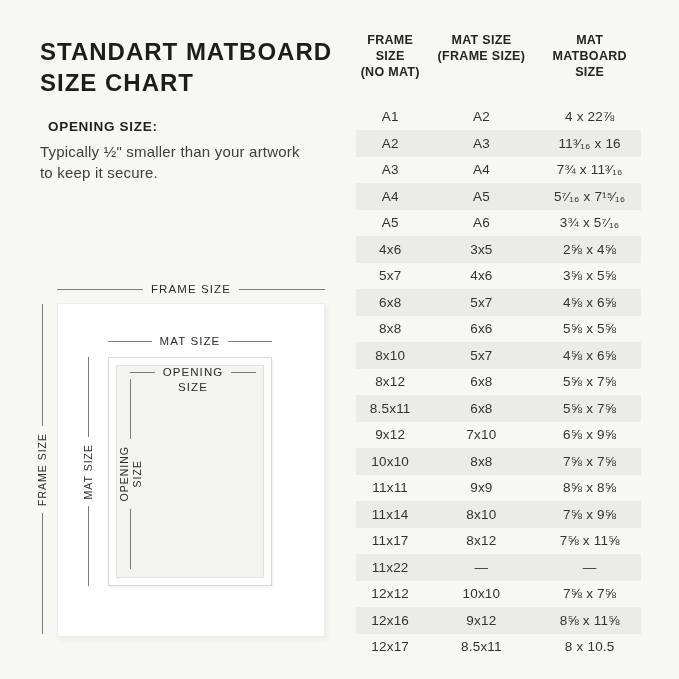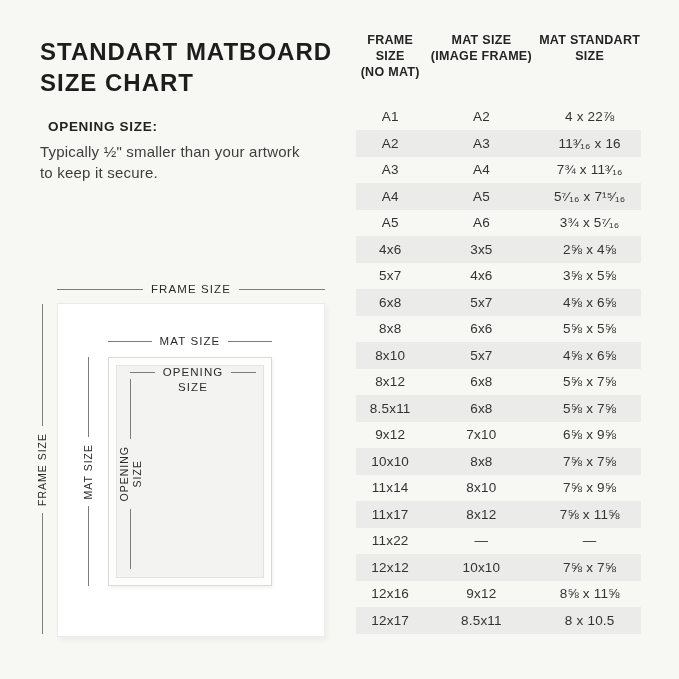--- a/index.html
+++ b/index.html
@@ -145,24 +145,24 @@
   </div>
 
   <div class="table">
     <div class="thead">
       <div class="th c0">
         <span>FRAME SIZE</span>
         <span>(NO MAT)</span>
       </div>
       <div class="th c1">
         <span>MAT SIZE</span>
-        <span>(IMAGE FRAME)</span>
+        <span>(FRAME SIZE)</span>
       </div>
       <div class="th c2">
-        <span>MAT STANDART</span>
+        <span>MAT MATBOARD</span>
         <span>SIZE</span>
       </div>
     </div>
     <div class="tbody">
         <div class="trow">
           <div class="td c0">A1</div>
           <div class="td c1">A2</div>
           <div class="td c2">4 x 22⅞</div>
         </div>
         <div class="trow">
@@ -224,20 +224,25 @@
           <div class="td c0">9x12</div>
           <div class="td c1">7x10</div>
           <div class="td c2">6⅝ x 9⅝</div>
         </div>
         <div class="trow">
           <div class="td c0">10x10</div>
           <div class="td c1">8x8</div>
           <div class="td c2">7⅝ x 7⅝</div>
         </div>
         <div class="trow">
+          <div class="td c0">11x11</div>
+          <div class="td c1">9x9</div>
+          <div class="td c2">8⅝ x 8⅝</div>
+        </div>
+        <div class="trow">
           <div class="td c0">11x14</div>
           <div class="td c1">8x10</div>
           <div class="td c2">7⅝ x 9⅝</div>
         </div>
         <div class="trow">
           <div class="td c0">11x17</div>
           <div class="td c1">8x12</div>
           <div class="td c2">7⅝ x 11⅝</div>
         </div>
         <div class="trow">

